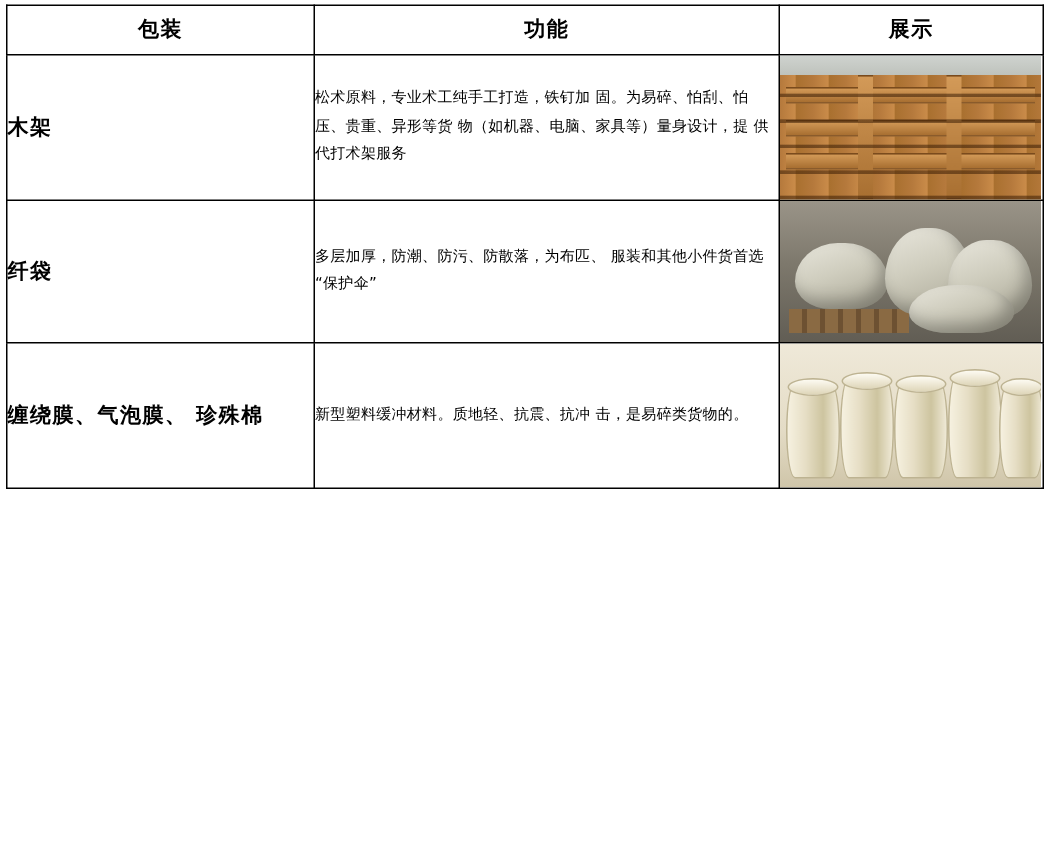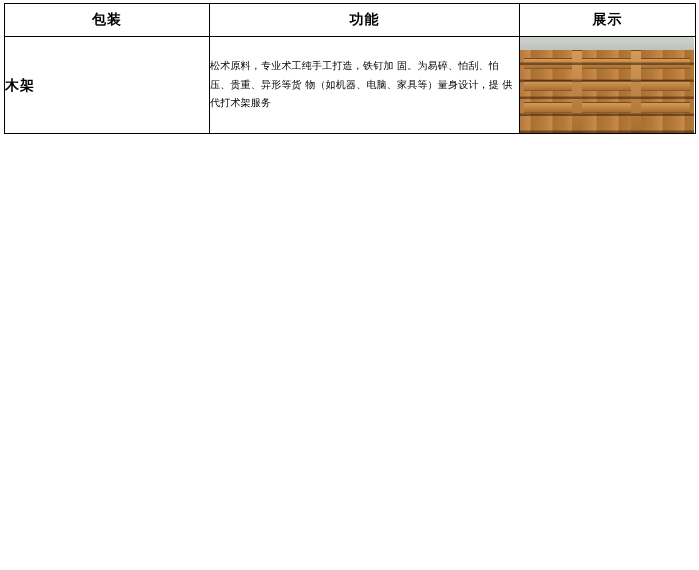--- a/index.html
+++ b/index.html
@@ -207,18 +207,58 @@
               <div class="wood-slat" style="left:4px; right:4px; top:45%; height:9px;"></div>
               <div class="wood-slat" style="left:4px; right:4px; top:68%; height:9px;"></div>
               <div class="wood-slat" style="left:30%; width:10px; top:14%; bottom:0;"></div>
               <div class="wood-slat" style="left:64%; width:10px; top:14%; bottom:0;"></div>
             </div>
           </div>
         </td>
       </tr>
 
 
-
-
+      <tr class="row-bag">
+        <td class="cell-type">纤袋</td>
+        <td class="cell-func">多层加厚，防潮、防污、防散落，为布匹、 服装和其他小件货首选 “保护伞”</td>
+        <td class="cell-show">
+          <div class="photo">
+            <div class="photo-inner ph-bag">
+              <div class="pallet" style="left:6px; bottom:6px; width:80px; height:16px;"></div>
+              <div class="bag" style="left:10px; top:28px; width:62px; height:44px;"></div>
+              <div class="bag" style="left:70px; top:18px; width:58px; height:58px;"></div>
+              <div class="bag" style="left:112px; top:26px; width:56px; height:52px;"></div>
+              <div class="bag" style="left:86px; top:56px; width:70px; height:32px;"></div>
+            </div>
+          </div>
+        </td>
+      </tr>
+
+
+      <tr class="row-film">
+        <td class="cell-type">缠绕膜、气泡膜、 珍殊棉</td>
+        <td class="cell-func">新型塑料缓冲材料。质地轻、抗震、抗冲 击，是易碎类货物的。</td>
+        <td class="cell-show">
+          <div class="photo">
+            <div class="photo-inner ph-film">
+              <div class="filmroll" style="left:4px; top:26px; width:34px; height:62px;">
+                  <div class="top"></div>
+                </div>
+              <div class="filmroll" style="left:40px; top:22px; width:34px; height:66px;">
+                  <div class="top"></div>
+                </div>
+              <div class="filmroll" style="left:76px; top:24px; width:34px; height:64px;">
+                  <div class="top"></div>
+                </div>
+              <div class="filmroll" style="left:112px; top:20px; width:34px; height:68px;">
+                  <div class="top"></div>
+                </div>
+              <div class="filmroll" style="left:146px; top:26px; width:28px; height:62px;">
+                  <div class="top"></div>
+                </div>
+            </div>
+          </div>
+        </td>
+      </tr>
 
     </tbody>
   </table>
 </div>
 
 </body></html>

